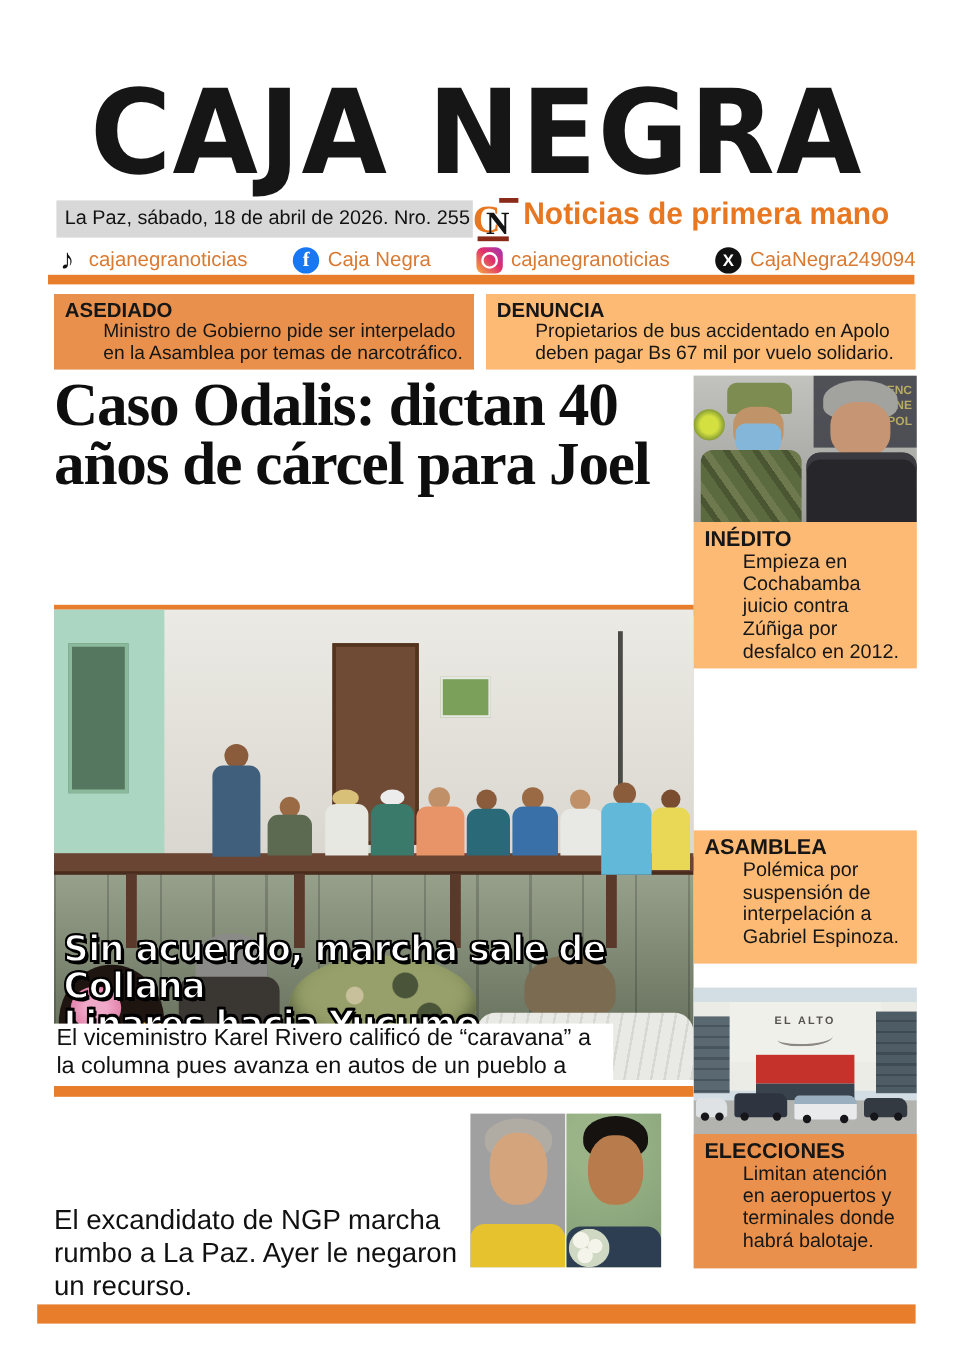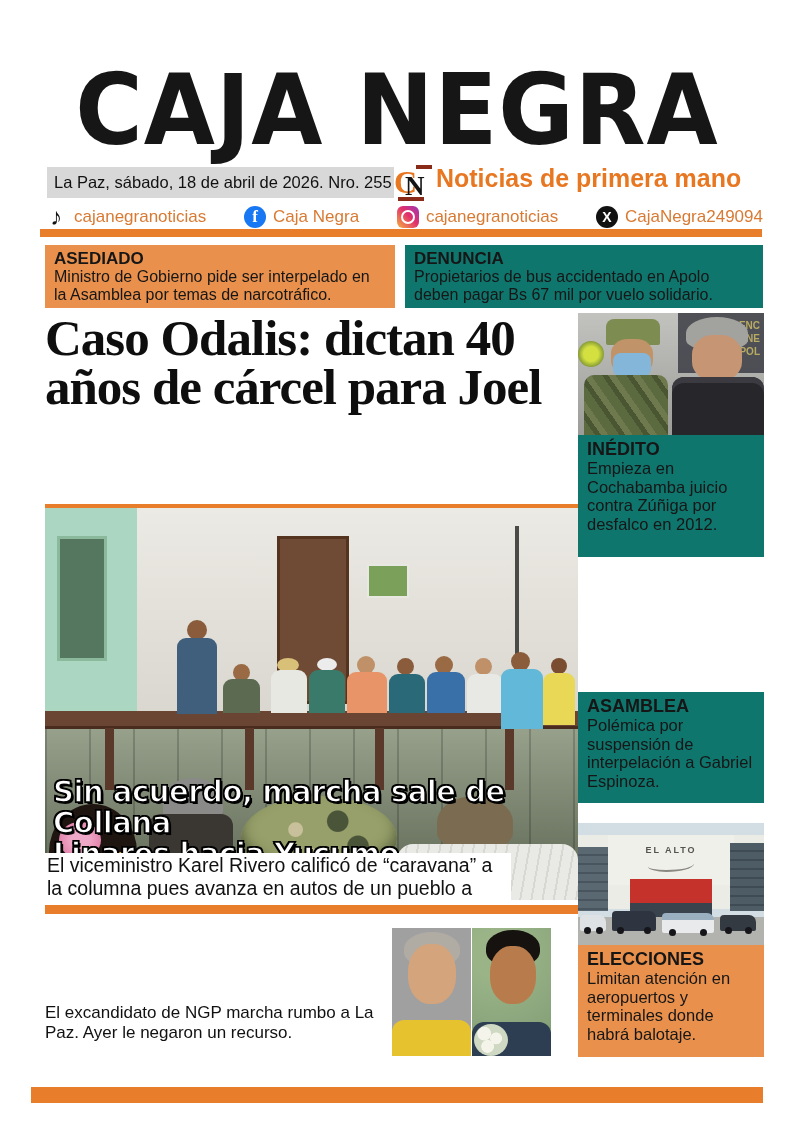--- a/index.html
+++ b/index.html
@@ -33,23 +33,23 @@
   .ic-fb{background:#1877f2;font-family:"Liberation Serif",serif;font-size:17px;}
   .ic-ig{border-radius:6px;background:linear-gradient(45deg,#f5b03e,#e1306c 55%,#9b36b7);}
   .ic-ig i{display:block;width:10px;height:10px;border:2px solid #fff;border-radius:50%;}
   .ic-x{background:#111;}
 
   .rule{background:#e87d2b;}
 
   
   .brief{padding:4px 9px 6px 9px;line-height:1.12;}
   .brief .k{font-weight:bold;font-size:17px;display:block;}
-  .brief .t{font-size:16px;display:block;}
+  .brief .t{font-size:16px;display:block;margin-left:32px;}
   .bg-orange{background:#e9914c;}
-  .bg-gray{background:#0f766e;}
+  .bg-gray{background:#fdba74;}
 
   
   .headline{font-family:"Liberation Serif",serif;font-weight:bold;color:#0e0e0e;
             letter-spacing:-1px;line-height:.96;}
   .lead-h{left:45px;top:314px;width:535px;font-size:51px;}
   .lead-d{left:45px;top:426px;width:535px;font-size:21px;line-height:1.18;color:#111;}
 
   
   .sideb{left:578px;width:186px;}
   .sideb .k{font-size:18px;}
@@ -73,21 +73,21 @@
   .body{position:absolute;border-radius:9px 9px 0 0;}
   .pm-title{position:absolute;left:8px;top:268px;z-index:5;
             font-family:"DejaVu Sans",sans-serif;font-weight:bold;font-size:30px;line-height:1.04;
             color:#fff;letter-spacing:-.5px;transform:scaleX(.97);transform-origin:left;
             -webkit-text-stroke:1.5px #000;text-shadow:2px 2px 0 #000,-1px -1px 0 #000,1px -1px 0 #000,-1px 1px 0 #000;}
   .pm-caption{position:absolute;left:0;top:345px;width:466px;height:47px;background:#fff;z-index:6;
               font-size:19.5px;line-height:1.18;color:#111;padding:1px 4px 0 2px;box-sizing:border-box;}
 
   
   .bot-h{left:45px;top:921px;width:350px;font-size:36px;letter-spacing:-.5px;line-height:1.05;}
-  .bot-d{left:45px;top:1003px;width:348px;font-size:17px;line-height:1.2;color:#111;}
+  .bot-d{left:45px;top:1003px;width:348px;font-size:23px;line-height:1.2;color:#111;}
 
   
   .shot{top:928px;width:79px;height:128px;overflow:hidden;}
   .shot .hair{position:absolute;border-radius:50% 50% 40% 40%;}
   .shot .face{position:absolute;border-radius:45%;}
   .shot .shirt{position:absolute;left:0;width:100%;height:40px;border-radius:12px 12px 0 0;}
 
   
   .ph-side{left:578px;top:313px;width:186px;height:122px;overflow:hidden;
            background:linear-gradient(#c2c2be,#9c9c98);}

